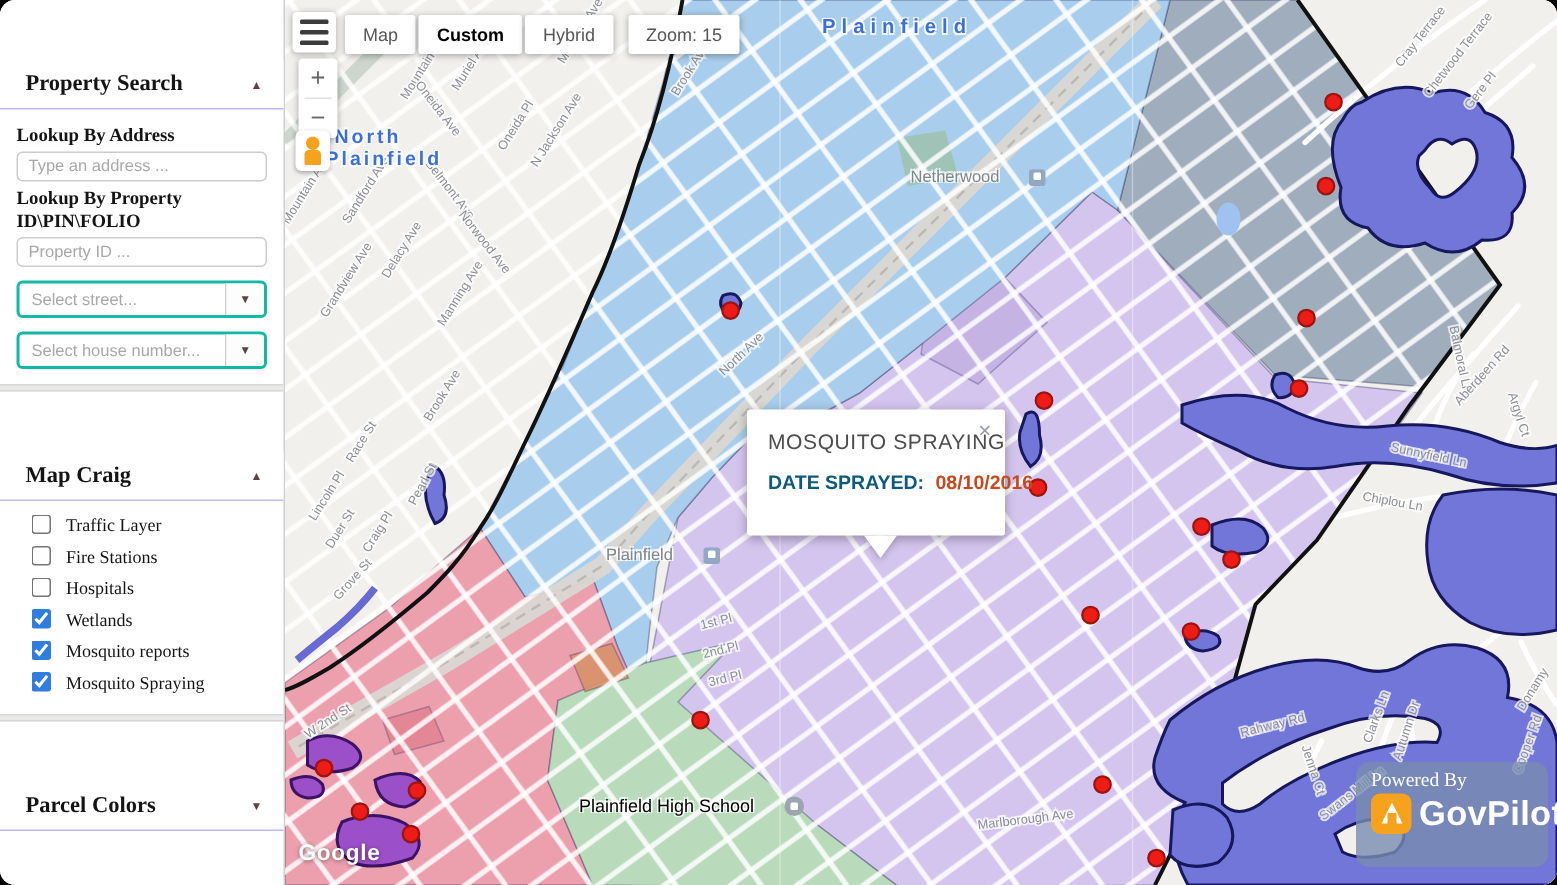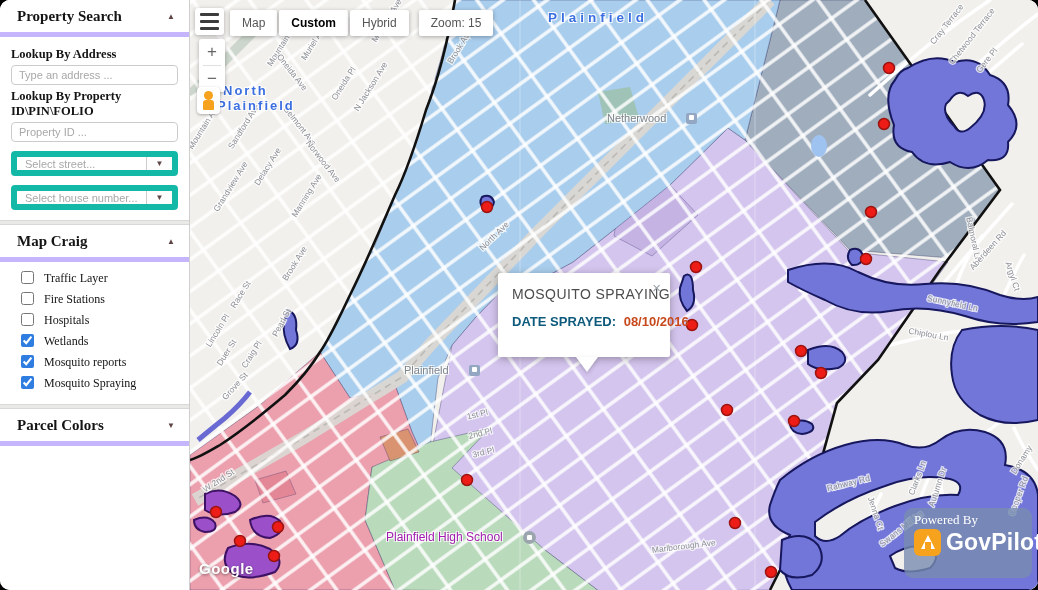--- a/index.html
+++ b/index.html
@@ -3,30 +3,30 @@
 <meta charset="utf-8">
 <style>
   html,body{margin:0;padding:0;background:#000;}
   *{box-sizing:border-box;}
   .app{position:relative;width:1038px;height:590px;background:#fff;border-radius:10px;overflow:hidden;
        font-family:"Liberation Sans",sans-serif;}
   
   .sidebar{position:absolute;left:0;top:0;width:190px;height:590px;background:#fff;
            border-right:1px solid #cfcfcf;font-family:"Liberation Serif",serif;color:#141414;}
   .sec-header{display:flex;align-items:center;justify-content:space-between;
-              padding:8px 14px 7px 17px;background:#fff;border-bottom:5px solid #c4b5fd;cursor:pointer;}
+              padding:8px 14px 7px 17px;background:#fff;border-bottom:1px solid #c4b5fd;cursor:pointer;margin-top:40px;}
   .sec-header .sec-title{font-weight:bold;font-size:15px;}
   .sec-header .tri{font-size:8px;color:#5d4343;}
   .gap{height:5px;background:#e9e9e7;border-top:1px solid #d8d8d6;border-bottom:1px solid #d8d8d6;}
   .ps-body{padding:6px 11px 10px 11px;}
   .fld-label{font-weight:bold;font-size:12.5px;margin:4px 0 3px 0;}
   .txt-input{width:100%;height:20px;border:1px solid #ccc;border-radius:4px;padding:2px 7px;
              font-family:"Liberation Sans",sans-serif;font-size:11px;color:#333;outline:none;}
   .txt-input::placeholder{color:#a8a8a8;}
-  .sel{display:flex;align-items:stretch;height:25px;border:6px solid #14b8a6;border-radius:4px;
+  .sel{display:flex;align-items:stretch;height:25px;border:2px solid #14b8a6;border-radius:4px;
        margin:9px 0 0 0;background:#fff;cursor:pointer;}
   .sel .sel-text{flex:1;display:flex;align-items:center;padding:0 8px;
                  font-family:"Liberation Sans",sans-serif;font-size:11px;color:#a8a8a8;}
   .sel .sel-btn{width:26px;border-left:1px solid #ccc;display:flex;align-items:center;justify-content:center;
                 font-size:8px;color:#5d4343;background:#fdfdfd;border-radius:0 4px 4px 0;}
   .layers-body{padding:6px 0 10px 0;}
   .layer-row{display:flex;align-items:flex-start;padding:3px 10px;}
   .layer-row input{width:13px;height:13px;margin:0 10px 0 11px;accent-color:#2f7de1;}
   .layer-row .layer-label{font-size:12px;}
   
@@ -57,21 +57,21 @@
               text-shadow:-1px -1px 0 rgba(255,255,255,.9),1px -1px 0 rgba(255,255,255,.9),-1px 1px 0 rgba(255,255,255,.9),1px 1px 0 rgba(255,255,255,.9);}
   .lbl-plainfield{left:358px;top:10px;font-size:13.5px;letter-spacing:4px;}
   .lbl-north{left:33px;top:83px;font-size:13px;letter-spacing:2px;line-height:15px;}
   .lbl-north .l2{margin-left:-6px;}
   .poi-label{position:absolute;color:#7e858c;font-size:11px;display:flex;align-items:center;gap:20px;
              text-shadow:-1px -1px 0 rgba(255,255,255,.85),1px -1px 0 rgba(255,255,255,.85),-1px 1px 0 rgba(255,255,255,.85),1px 1px 0 rgba(255,255,255,.85);}
   .station-ic{width:11px;height:11px;background:#93a6c2;border-radius:2px;position:relative;flex:none;}
   .station-ic:after{content:"";position:absolute;left:3px;top:2px;width:5px;height:5px;background:#fff;border-radius:1px;}
   .lbl-netherwood{left:417px;top:112px;}
   .lbl-station-pl{left:214px;top:364px;}
-  .lbl-school{left:196px;top:530px;font-size:12px;color:#a21caf;}
+  .lbl-school{left:196px;top:530px;font-size:12px;color:#000000;}
   .school-ic{width:13px;height:13px;background:#9aa5ad;border-radius:50%;position:relative;flex:none;}
   .school-ic:after{content:"";position:absolute;left:4px;top:4px;width:5px;height:5px;background:#fff;border-radius:1px;}
   
   .popup{position:absolute;left:308px;top:273px;width:172px;height:84px;background:#fff;border-radius:2px;
          box-shadow:0 2px 8px rgba(0,0,0,.3);padding:13px 14px 0 14px;}
   .popup .close{position:absolute;right:9px;top:7px;color:#9aa0a6;font-size:15px;line-height:15px;cursor:pointer;}
   .popup .ptitle{font-size:14px;color:#4d4d4d;letter-spacing:.4px;white-space:nowrap;}
   .popup .pdate{margin-top:12px;font-size:13px;font-weight:bold;white-space:nowrap;}
   .popup .pdate .dl{color:#0e5a7d;}
   .popup .pdate .dv{color:#c7491d;margin-left:4px;}

